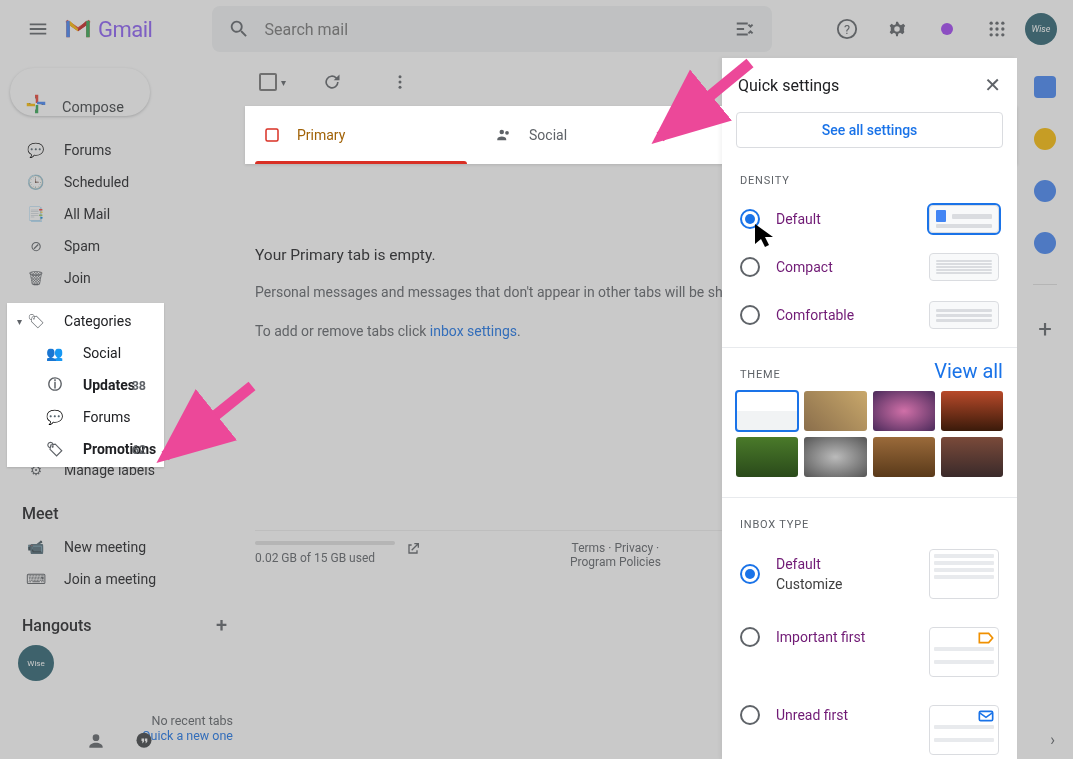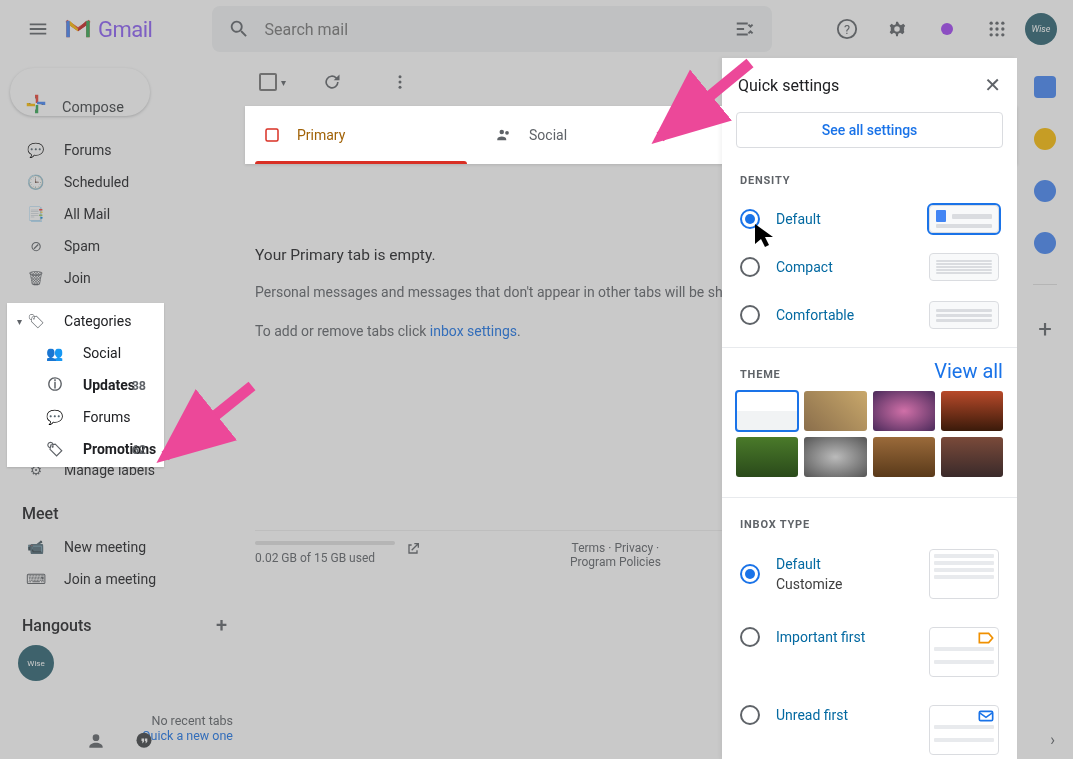--- a/index.html
+++ b/index.html
@@ -64,26 +64,26 @@
 .rail-ic { width: 22px; height: 22px; border-radius: 4px; }
 
 
 .qs { position: absolute; right: 56px; top: 58px; width: 295px; bottom: 0; background: #fff; z-index: 9; box-shadow: -2px 0 4px rgba(0,0,0,0.05); display: flex; flex-direction: column; }
 .qs-header { height: 54px; display: flex; align-items: center; justify-content: space-between; padding: 0 16px; }
 .qs-header-title { font-size: 16px; color: #202124; }
 .qs-seeall { margin: 0 14px 14px; height: 36px; border: 1px solid #dadce0; border-radius: 4px; display: flex; align-items: center; justify-content: center; color: #1a73e8; font-size: 14px; cursor: pointer; font-weight: 500; }
 .qs-body { flex: 1; overflow-y: auto; padding: 0 14px; }
 .qs-body::-webkit-scrollbar { width: 8px; }
 .qs-body::-webkit-scrollbar-thumb { background: #dadce0; border-radius: 4px; }
-.qs-section-title { font-size: 11px; letter-spacing: 0.8px; color: #5f6368; text-transform: uppercase; padding: 12px 4px 8px; font-weight: 700; }
+.qs-section-title { font-size: 11px; letter-spacing: 0.8px; color: #5f6368; text-transform: uppercase; padding: 12px 4px 8px; font-weight: 400; }
 .qs-row { display: flex; align-items: center; padding: 10px 4px; gap: 16px; cursor: pointer; }
 .radio { width: 20px; height: 20px; border: 2px solid #5f6368; border-radius: 50%; flex-shrink: 0; position: relative; }
 .radio.checked { border-color: #1a73e8; }
 .radio.checked::after { content: ''; position: absolute; inset: 3px; background: #1a73e8; border-radius: 50%; }
-.qs-label { font-size: 14px; color: #0369a1; flex: 1; }
+.qs-label { font-size: 14px; color: #701a75; flex: 1; }
 .qs-thumb { width: 70px; height: 28px; border: 1px solid #dadce0; border-radius: 4px; background: #f8f9fa; position: relative; flex-shrink: 0; }
 .qs-thumb.selected { outline: 2px solid #1a73e8; }
 .qs-divider { height: 1px; background: #e8eaed; margin: 8px -14px; }
 .themes-grid { display: grid; grid-template-columns: repeat(4, 1fr); gap: 6px; padding: 2px 0 12px; }
 .theme-sw { height: 40px; border-radius: 3px; background-size: cover; cursor: pointer; }
 .theme-sw.selected { outline: 2px solid #1a73e8; outline-offset: -1px; }
 .theme-head { display: flex; justify-content: space-between; align-items: baseline; }
 .theme-head .va { color: #1a73e8; font-size: 20px; cursor: pointer; }
 
 .inbox-thumb { width: 70px; height: 50px; border: 1px solid #dadce0; border-radius: 4px; flex-shrink: 0; display: flex; flex-direction: column; padding: 4px; gap: 3px; }

